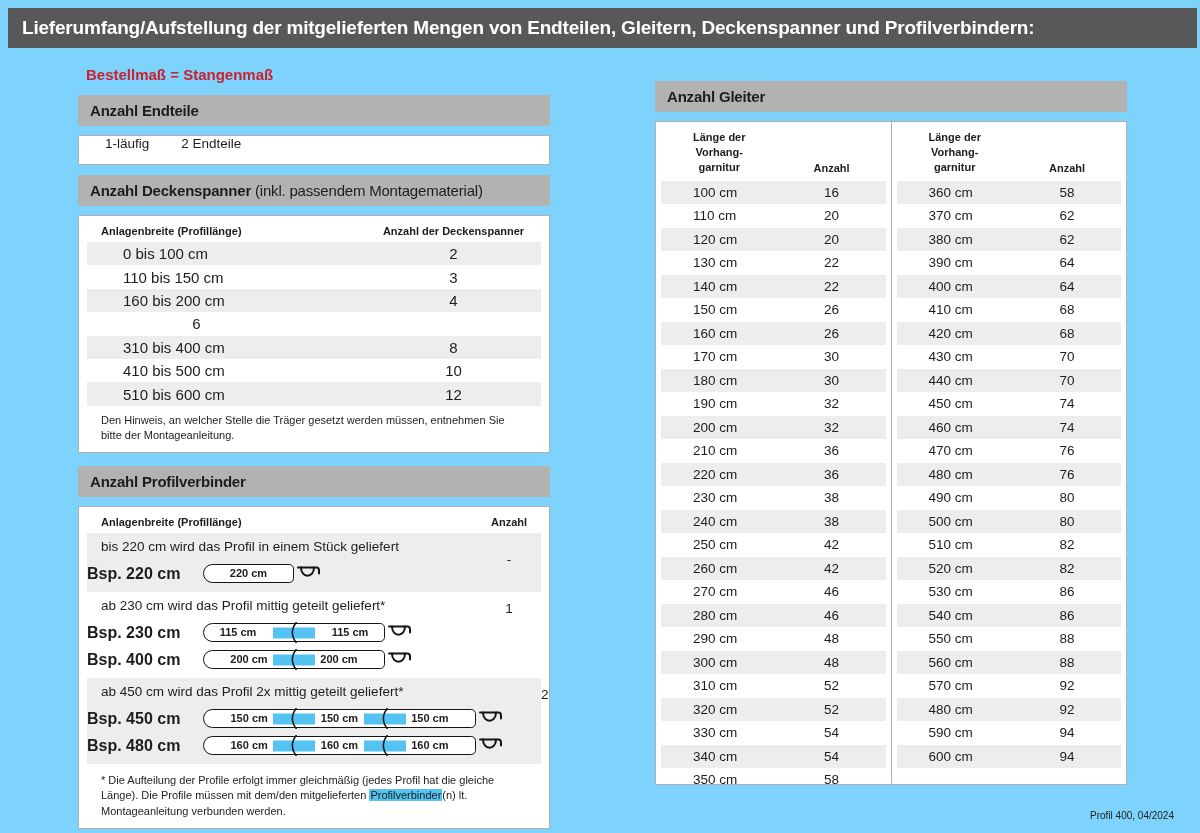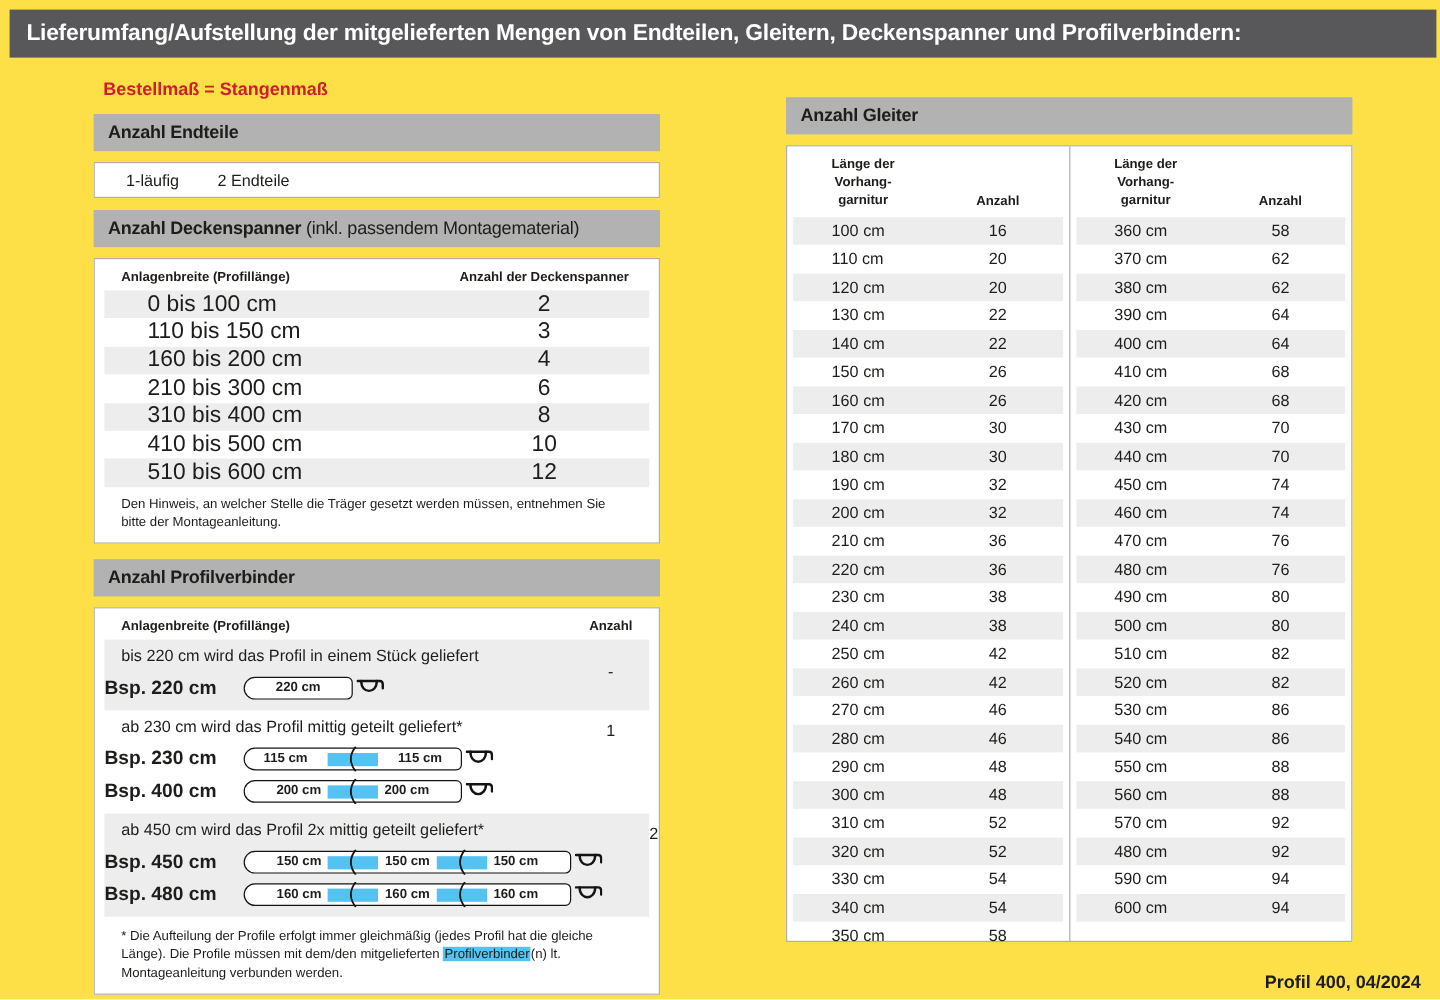--- a/index.html
+++ b/index.html
@@ -1,18 +1,18 @@
 <!DOCTYPE html>
 <html style="--accent-red: #cd1f2c; --highlight-blue: #54c3f1;"><head>
 <meta charset="utf-8">
 <style>
   * { margin:0; padding:0; box-sizing:border-box; }
   html,body { background:#fff; }
   .page {
-    position:relative; width:1200px; height:833px; background:#fde047;
+    position:relative; width:1200px; height:833px; background:#7dd3fc;
     font-family:"Liberation Sans", sans-serif; color:#1d1d1b; overflow:hidden;
   }
   
   .title-bar {
     position:absolute; left:8px; top:8px; width:1189px; height:40px;
     background:#58585a; color:#fff; font-size:19px; font-weight:bold;
     line-height:40px; padding-left:14px; letter-spacing:-0.2px; white-space:nowrap;
   }
   
   .left-col  { position:absolute; left:78px;  top:60px; width:472px; }
@@ -23,32 +23,32 @@
   .bar {
     height:31px; background:#b2b2b2; line-height:31px; padding-left:12px;
     font-size:15px; font-weight:bold; color:#1d1d1b; margin-bottom:9px;
     letter-spacing:-0.2px; white-space:nowrap;
   }
   .bar .normal { font-weight:normal; }
 
   .box { border:1px solid #b0b0b0; background:#fff; margin-bottom:10px; }
 
   
-  .endteile-box { height:30px; display:flex; align-items:center; font-size:13.5px; }
+  .endteile-box { height:30px; display:flex; align-items:flex-start; font-size:13.5px; }
   .endteile-box .et1 { margin-left:26px; }
   .endteile-box .et2 { margin-left:32px; }
 
   
   .tbl-body { padding:5px 8px 6px 8px; }
   .tbl-head { display:flex; font-size:11px; font-weight:bold; padding:4px 0 5px 0;gap:20px; }
   .tbl-head .c1 { flex:1; padding-left:14px; }
   .tbl-head .c2 { width:175px; text-align:center; }
   .stripe { background:#ededed;gap:39px; }
 
-  .ds-row { display:flex; height:23.4px; align-items:center; font-size:19px;padding-left:22px; }
+  .ds-row { display:flex; height:23.4px; align-items:center; font-size:15px;padding-left:22px; }
   .ds-row .c1 { flex:1; padding-left:14px; }
   .ds-row .c2 { width:175px; text-align:center; }
   .ds-note { font-size:11px; line-height:1.4; padding:7px 30px 2px 14px; }
 
   
   .pv-head .c2 { width:64px; text-align:center; }
   .pv-row { display:flex; padding:3px 0 8px 0; font-size:13.5px; }
   .pv-main { flex:1; }
   .pv-text { padding-left:14px; line-height:21px; }
   .pv-qty { width:64px; text-align:center; line-height:21px; padding-top:3px; }
@@ -73,21 +73,21 @@
   .gl-box { display:flex; height:664px; margin-bottom:0; }
   .gl-half { flex:1; padding:0 5px; }
   .gl-half.second { border-left:1px solid #b0b0b0; }
   .gl-head { display:flex; align-items:flex-end; padding:8px 0 6px 0;justify-content:flex-end; }
   .gl-head .gc1 { flex:1; text-align:center; font-size:11px; font-weight:bold; line-height:1.35; }
   .gl-head .gc2 { width:108px; text-align:center; font-size:11px; font-weight:bold; padding-bottom:1px; }
   .gl-row { display:flex; height:23.5px; align-items:center; font-size:13.5px; }
   .gl-row .len { flex:1; padding-left:32px; }
   .gl-row .qty { width:108px; text-align:center; }
 
-  .footer { position:absolute; right:16px; top:810px; font-size:15px; color:#1d1d1b;font-weight:bold; }
+  .footer { position:absolute; right:26px; top:810px; font-size:10px; color:#1d1d1b; }
 </style>
 </head>
 <body>
 
 <div class="page">
 
   <div class="title-bar">Lieferumfang/Aufstellung der mitgelieferten Mengen von Endteilen, Gleitern, Deckenspanner und Profilverbindern:</div>
 
   <div class="left-col">
 
@@ -116,21 +116,20 @@
           </div>
           <div class="ds-row">
             <span class="c1">110 bis 150 cm</span>
             <span class="c2">3</span>
           </div>
           <div class="ds-row stripe">
             <span class="c1">160 bis 200 cm</span>
             <span class="c2">4</span>
           </div>
           <div class="ds-row">
-            <span class="c1">210 bis 300 cm</span>
             <span class="c2">6</span>
           </div>
           <div class="ds-row stripe">
             <span class="c1">310 bis 400 cm</span>
             <span class="c2">8</span>
           </div>
           <div class="ds-row">
             <span class="c1">410 bis 500 cm</span>
             <span class="c2">10</span>
           </div>

